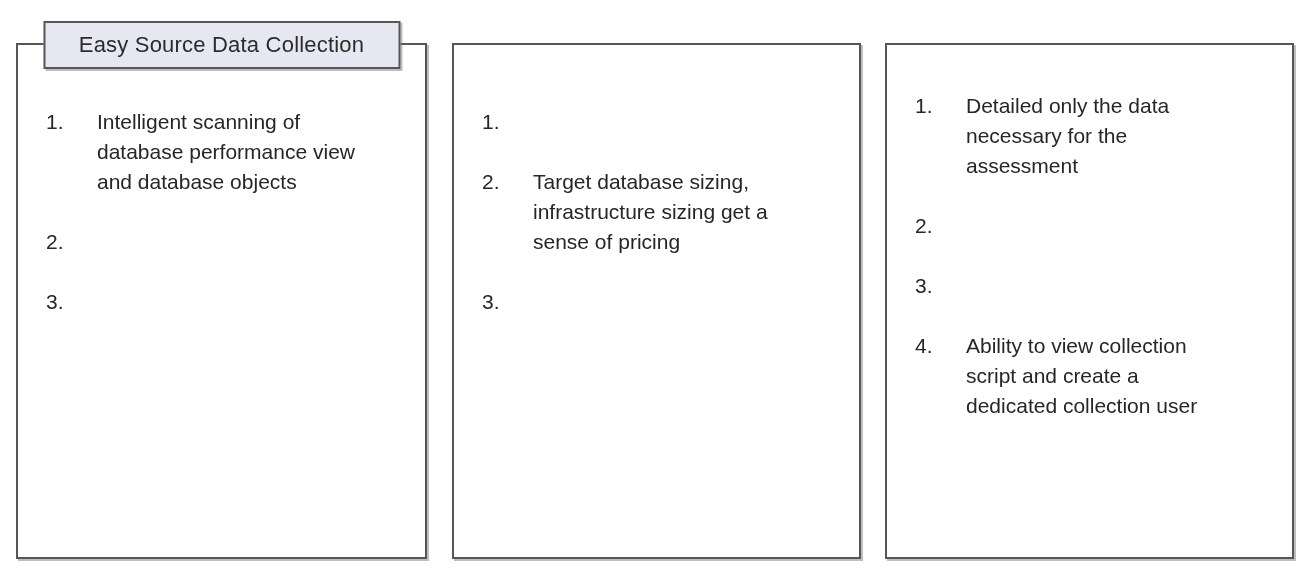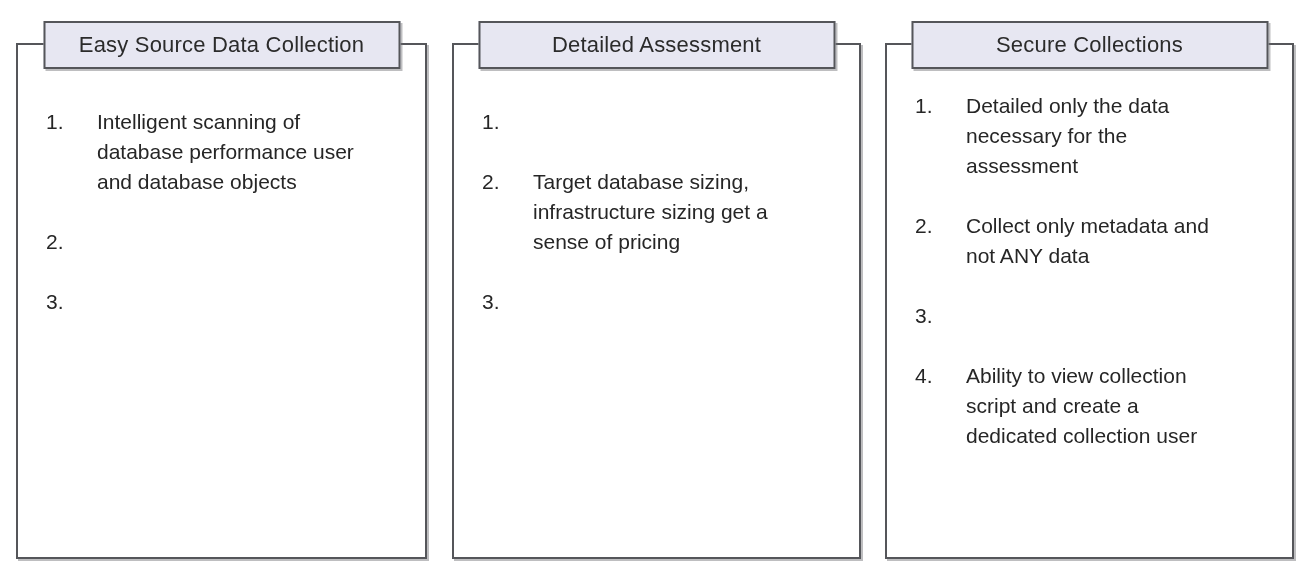--- a/index.html
+++ b/index.html
@@ -74,63 +74,59 @@
 <body>
 
 <div class="canvas">
 
   <section class="panel panel-1">
     <header class="panel-header">Easy Source Data Collection</header>
     <ol class="panel-body">
       <li class="item">
         <span class="item-number">1.</span>
         <span class="item-text">Intelligent scanning of
-database performance user
+database performance view
 and database objects</span>
       </li>
       <li class="item">
         <span class="item-number">2.</span>
       </li>
       <li class="item">
         <span class="item-number">3.</span>
       </li>
     </ol>
   </section>
 
   <section class="panel panel-2">
-    <header class="panel-header">Detailed Assessment</header>
     <ol class="panel-body">
       <li class="item">
         <span class="item-number">1.</span>
       </li>
       <li class="item">
         <span class="item-number">2.</span>
         <span class="item-text">Target database sizing,
 infrastructure sizing get a
 sense of pricing</span>
       </li>
       <li class="item">
         <span class="item-number">3.</span>
       </li>
     </ol>
   </section>
 
   <section class="panel panel-3">
-    <header class="panel-header">Secure Collections</header>
     <ol class="panel-body">
       <li class="item">
         <span class="item-number">1.</span>
         <span class="item-text">Detailed only the data
 necessary for the
 assessment</span>
       </li>
       <li class="item">
         <span class="item-number">2.</span>
-        <span class="item-text">Collect only metadata and
-not ANY data</span>
       </li>
       <li class="item">
         <span class="item-number">3.</span>
       </li>
       <li class="item">
         <span class="item-number">4.</span>
         <span class="item-text">Ability to view collection
 script and create a
 dedicated collection user</span>
       </li>

